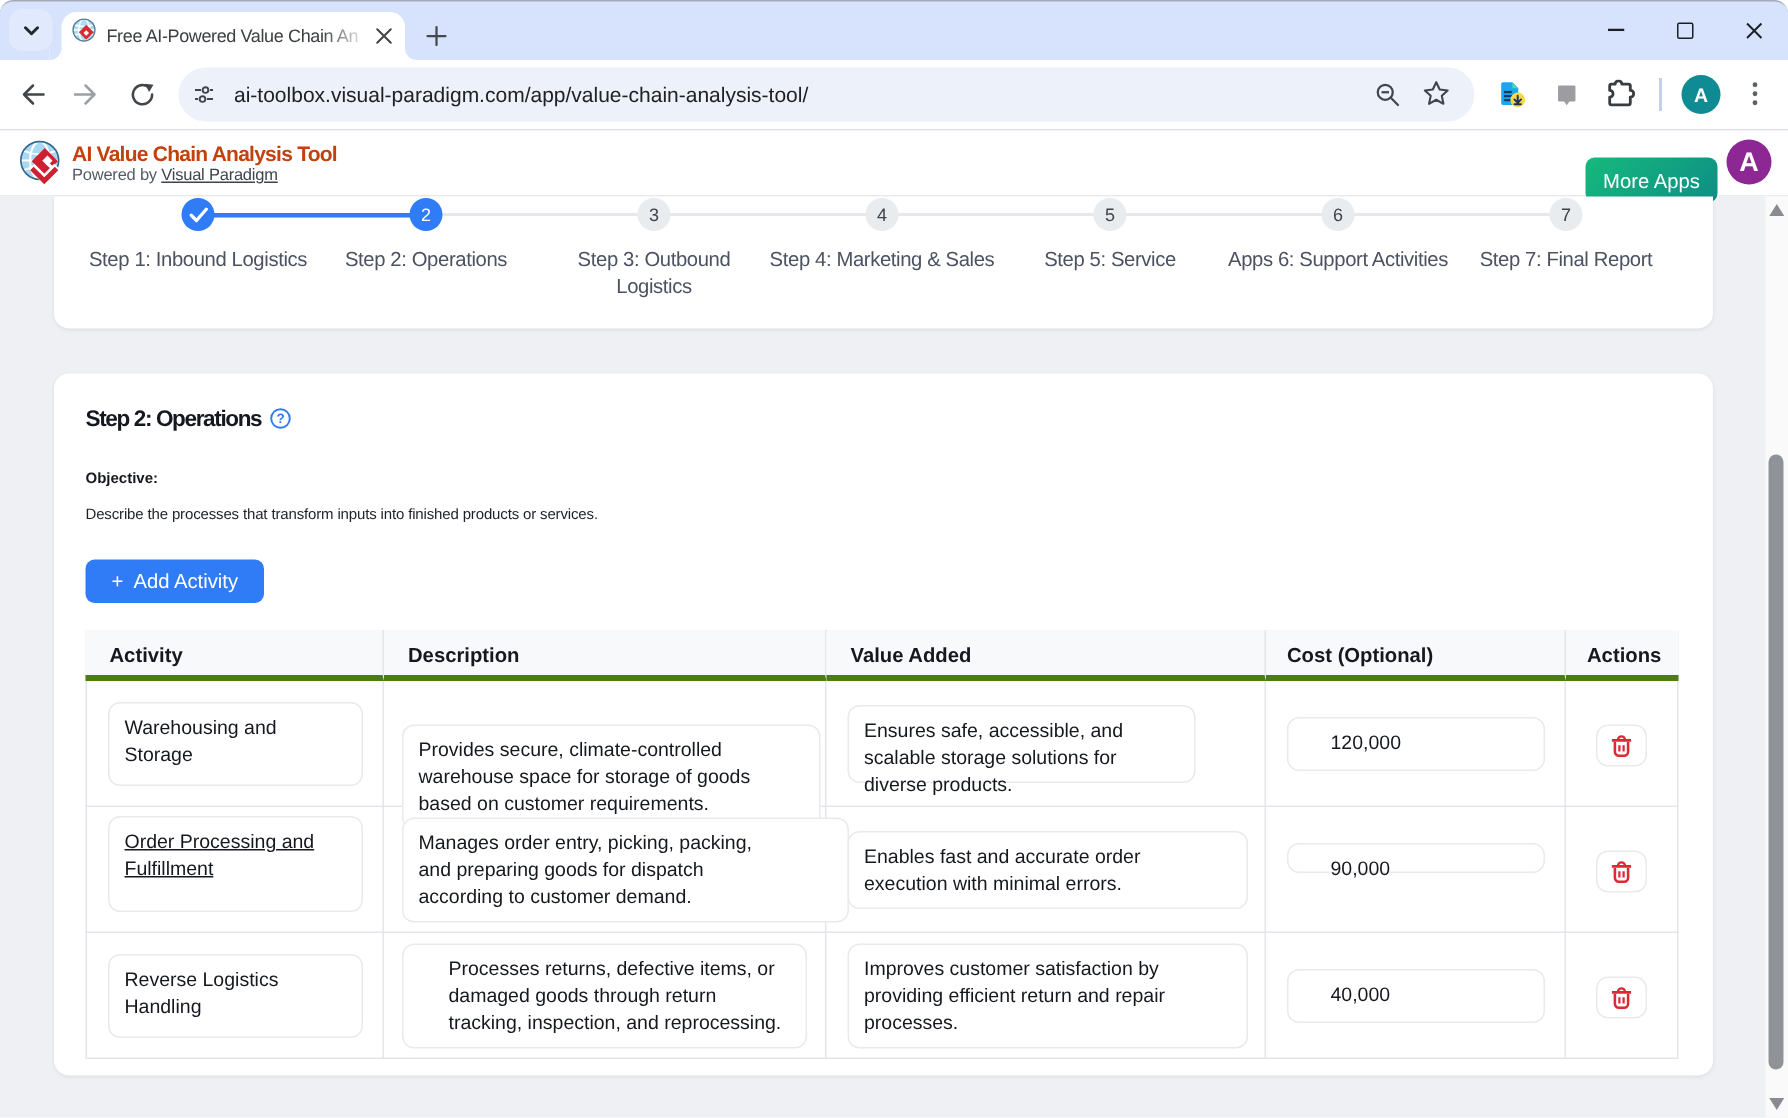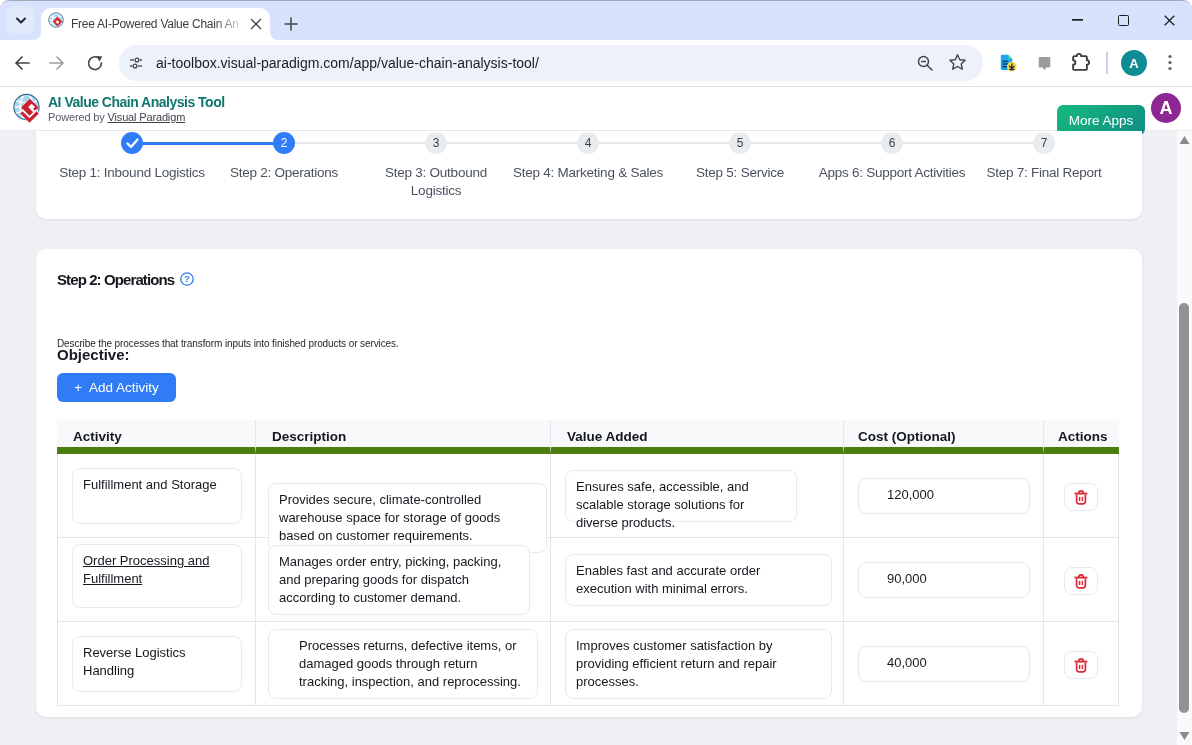--- a/index.html
+++ b/index.html
@@ -15,21 +15,21 @@
   #tabchev { left:6px; top:6px; width:29px; height:28px; border-radius:9px; background:#e0eafc; }
   .tabtitle { left:71px; top:17px; font-size:12px; letter-spacing:-0.25px; color:#3c4043; white-space:nowrap; width:170px; overflow:hidden; }
   .fade { left:215px; top:9px; width:30px; height:28px; background:linear-gradient(90deg, rgba(255,255,255,0), #fff); }
 
   
   #omni { left:119px; top:45px; width:864px; height:36px; background:#edf1fa; border-radius:18px; }
   #urltext { left:156px; top:55px; font-size:14px; color:#202124; }
 
   
   #appheader { left:0; top:87px; width:1192px; height:44px; background:#fff; border-bottom:1px solid #eaebee; }
-  #apptitle { left:48px; top:94px; font-size:14px; font-weight:bold; letter-spacing:-0.5px; color:#0f766e; }
+  #apptitle { left:48px; top:94px; font-size:14px; font-weight:bold; letter-spacing:-0.5px; color:#c2410c; }
   #appsub { left:48px; top:111px; font-size:11px; letter-spacing:-0.15px; color:#555b66; }
   #appsub a { color:#3e434d; text-decoration:underline; }
   #moreapps { left:1057px; top:105px; width:88px; height:30px; border-radius:6px;
       background:linear-gradient(135deg,#16b97d,#0e8e85); color:#fff; font-size:13.5px;
       display:flex; align-items:center; justify-content:center; }
   #avatarP { left:1151px; top:93px; width:30px; height:30px; border-radius:50%; background:#8d2794;
       color:#fff; font-weight:bold; font-size:18px; display:flex; align-items:center; justify-content:center; }
 
   
   #stepcard { left:36px; top:131px; width:1106px; height:88px; background:#fff; border-radius:0 0 10px 10px;
@@ -38,28 +38,28 @@
   .connblue { top:142px; height:2.5px; background:#2f7cf6; }
   .stepc { top:132px; width:22px; height:22px; border-radius:50%; display:flex; align-items:center; justify-content:center;
       font-size:12px; color:#3d434c; background:#e9ecef; }
   .stepc.blue { background:#2f7cf6; color:#fff; }
   .steplbl { top:164px; width:170px; text-align:center; font-size:13.5px; letter-spacing:-0.25px; color:#4b5260; line-height:18px; }
 
   
   #maincard { left:36px; top:249px; width:1106px; height:468px; background:#fff; border-radius:10px;
       box-shadow:0 1px 3px rgba(0,0,0,0.08); }
   #h2title { left:57px; top:271px; font-size:15px; font-weight:bold; letter-spacing:-0.9px; color:#15181e; }
-  #objective { left:57px; top:314px; font-size:15px; font-weight:bold; color:#15181e;margin-top:32px; }
+  #objective { left:57px; top:314px; font-size:10px; font-weight:bold; color:#15181e; }
   #objdesc { left:57px; top:338px; font-size:10px; letter-spacing:-0.1px; color:#1d2129; }
   #addbtn { left:57px; top:373px; width:119px; height:29px; background:#2f7cf6; border-radius:6px;
       color:#fff; font-size:13.5px; display:flex; align-items:center; justify-content:center; }
 
   
   #tbl { left:57px; top:420px; width:1062px; height:286px; border:1px solid #e2e5e9; }
-  .th { top:420px; height:34px; background:#f8f9fb; border-right:1px solid #e2e5e9; border-bottom:7px solid #4d7c0f;
+  .th { top:420px; height:34px; background:#f8f9fb; border-right:1px solid #e2e5e9; border-bottom:4px solid #4d7c0f;
       font-size:13.5px; font-weight:bold; color:#15181e; padding:9px 0 0 16px; }
   .ta { background:#fff; border:1px solid #e9eaee; border-radius:8px; font-size:13px; line-height:18px; color:#15181e;
       padding:7px 10px; }
   .cost { padding-left:28px; }
   .trashbtn { width:34px; height:28px; border:1px solid #e9eaee; border-radius:8px; background:#fff;
       display:flex; align-items:center; justify-content:center; }
 
   
   #sbtrack { left:1177px; top:131px; width:15px; height:614px; background:#fafafa; }
   #sbthumb { left:1179px; top:303px; width:10px; height:410px; background:#8f9398; border-radius:5px; }
@@ -228,38 +228,38 @@
 <div class="abs th" style="left:1044px; width:75px; border-right:none; padding-left:14px;">Actions</div>
 
 <div class="abs" style="left:255px; top:454px; width:1px; height:252px; background:#e2e5e9;"></div>
 <div class="abs" style="left:550px; top:454px; width:1px; height:252px; background:#e2e5e9;"></div>
 <div class="abs" style="left:843px; top:454px; width:1px; height:252px; background:#e2e5e9;"></div>
 <div class="abs" style="left:1043px; top:454px; width:1px; height:252px; background:#e2e5e9;"></div>
 
 <div class="abs" style="left:57px; top:537px; width:1062px; height:1px; background:#e2e5e9;"></div>
 <div class="abs" style="left:57px; top:621px; width:1062px; height:1px; background:#e2e5e9;"></div>
 
-<div class="abs ta" style="left:72px; top:468px; width:170px; height:56px;">Fulfillment and Storage</div>
+<div class="abs ta" style="left:72px; top:468px; width:170px; height:56px;">Warehousing and Storage</div>
 <div class="abs ta" style="left:268px; top:483px; width:279px; height:70px;">Provides secure, climate-controlled warehouse space for storage of goods based on customer requirements.</div>
 <div class="abs ta" style="left:565px; top:470px; width:232px; height:52px;">Ensures safe, accessible, and scalable storage solutions for diverse products.</div>
 <div class="abs ta cost" style="left:858px; top:478px; width:172px; height:36px;">120,000</div>
 <div class="abs trashbtn" style="left:1064px; top:483px;">
     <svg width="14" height="15" viewBox="0 0 14 15" fill="none" stroke="#dc2936">
       <path d="M4.7 3.2 a2.3 2.3 0 0 1 4.6 0" stroke-width="1.6"></path>
       <line x1="0.6" y1="3.6" x2="13.4" y2="3.6" stroke-width="1.9"></line>
       <path d="M2.6 4.5 v6.7 a2.6 2.6 0 0 0 2.6 2.6 h3.6 a2.6 2.6 0 0 0 2.6-2.6 v-6.7" stroke-width="1.7"></path>
       <line x1="5.6" y1="6.8" x2="5.6" y2="11" stroke-width="1.5"></line>
       <line x1="8.4" y1="6.8" x2="8.4" y2="11" stroke-width="1.5"></line>
     </svg>
   </div>
 
 <div class="abs ta" style="left:72px; top:544px; width:170px; height:64px;text-decoration:underline;">Order Processing and Fulfillment</div>
-<div class="abs ta" style="left:268px; top:545px; width:262px; height:70px;">Manages order entry, picking, packing,<br>and preparing goods for dispatch<br>according to customer demand.</div>
+<div class="abs ta" style="left:268px; top:545px; width:298px; height:70px;">Manages order entry, picking, packing,<br>and preparing goods for dispatch<br>according to customer demand.</div>
 <div class="abs ta" style="left:565px; top:554px; width:267px; height:52px;">Enables fast and accurate order<br>execution with minimal errors.</div>
-<div class="abs ta cost" style="left:858px; top:562px; width:172px; height:36px;">90,000</div>
+<div class="abs ta cost" style="left:858px; top:562px; width:172px; height:20px;">90,000</div>
 <div class="abs trashbtn" style="left:1064px; top:567px;">
     <svg width="14" height="15" viewBox="0 0 14 15" fill="none" stroke="#dc2936">
       <path d="M4.7 3.2 a2.3 2.3 0 0 1 4.6 0" stroke-width="1.6"></path>
       <line x1="0.6" y1="3.6" x2="13.4" y2="3.6" stroke-width="1.9"></line>
       <path d="M2.6 4.5 v6.7 a2.6 2.6 0 0 0 2.6 2.6 h3.6 a2.6 2.6 0 0 0 2.6-2.6 v-6.7" stroke-width="1.7"></path>
       <line x1="5.6" y1="6.8" x2="5.6" y2="11" stroke-width="1.5"></line>
       <line x1="8.4" y1="6.8" x2="8.4" y2="11" stroke-width="1.5"></line>
     </svg>
   </div>
 

